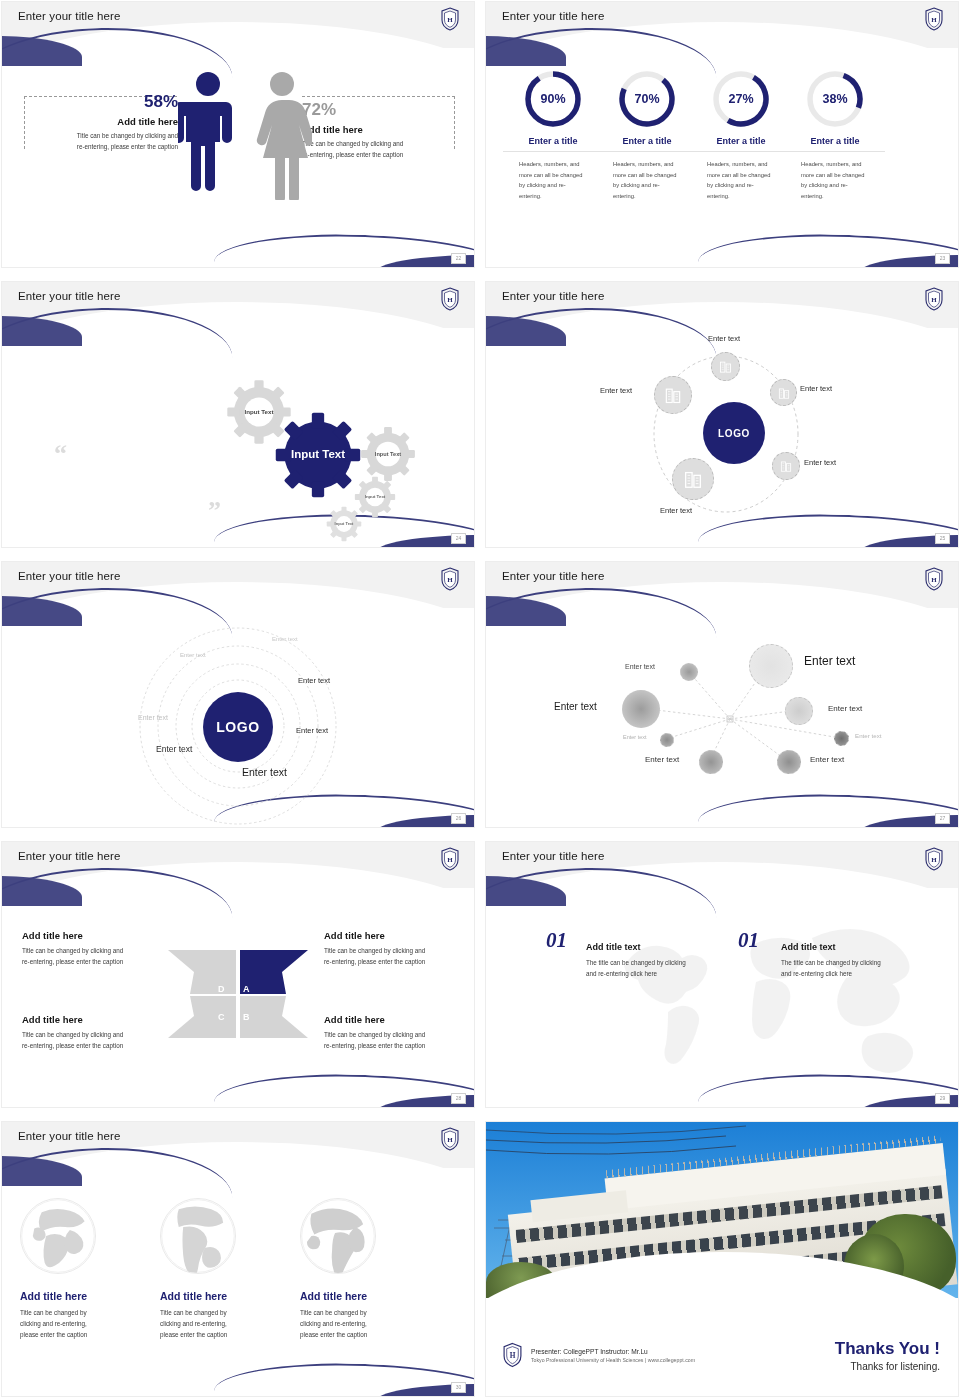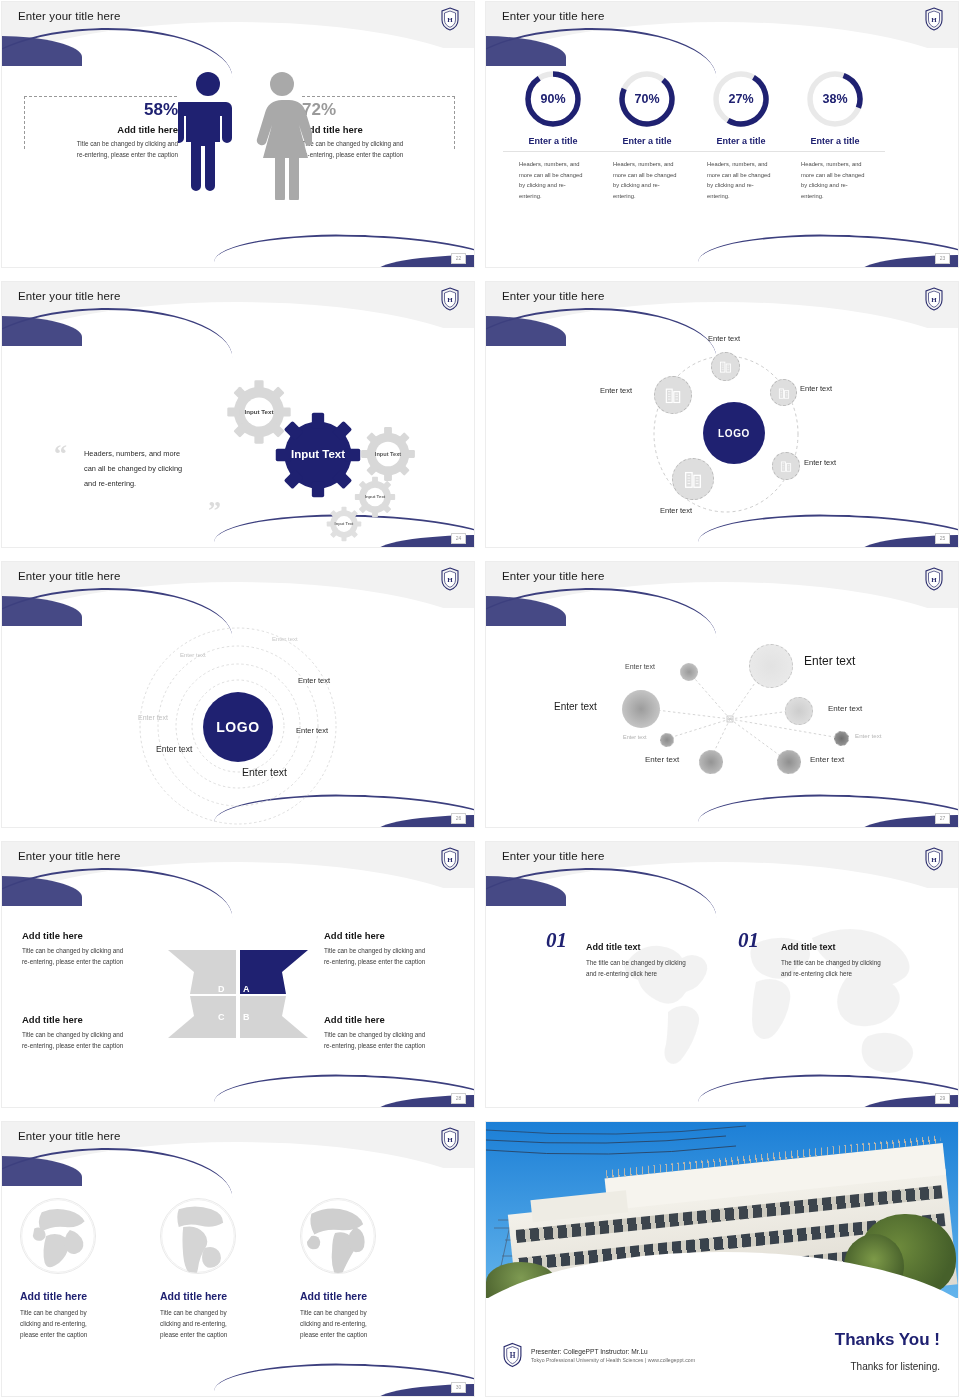--- a/index.html
+++ b/index.html
@@ -27,21 +27,21 @@
          font-size:5px;color:#9a9a9a;text-align:center;line-height:9px;background:#fff;}
   .body{position:absolute;left:0;top:46px;width:100%;height:219px;}
 
   
   .h-blue{color:#1f2171;font-weight:bold;}
   .cap{color:#3a3a3a;font-size:6.3px;line-height:1.75;}
 
   
   .s1-pct{font-size:17px;font-weight:bold;}
   .s1-title{font-size:9.5px;font-weight:bold;color:#161616;margin-top:4px;}
-  .s1-left{position:absolute;left:22px;top:52px;width:154px;text-align:right;}
+  .s1-left{position:absolute;left:22px;top:44px;width:154px;text-align:right;}
   .s1-right{position:absolute;left:300px;top:52px;width:152px;text-align:left;}
   .s1-brk-l{position:absolute;left:22px;top:48px;width:152px;height:52px;border-left:1px dashed #999;border-top:1px dashed #999;}
   .s1-brk-r{position:absolute;left:300px;top:48px;width:152px;height:52px;border-right:1px dashed #999;border-top:1px dashed #999;}
   .fig{position:absolute;top:22px;}
 
   
   .donut-col{position:absolute;top:22px;width:100px;text-align:center;}
   .donut{position:relative;width:58px;height:58px;margin:0 auto;}
   .donut .val{position:absolute;inset:0;display:flex;align-items:center;justify-content:center;
         font-size:12.5px;font-weight:bold;color:#1f2171;}
@@ -203,25 +203,20 @@
       <path d="M10 1 L18 4 V13 C18 18 14 21.5 10 23 C6 21.5 2 18 2 13 V4 Z" fill="none" stroke="#2b2d6e" stroke-width="1.1"></path>
       <path d="M10 4 L15.5 6 V13 C15.5 16.6 12.8 19.2 10 20.3 C7.2 19.2 4.5 16.6 4.5 13 V6 Z" fill="#fff" stroke="#2b2d6e" stroke-width=".7"></path>
       <text x="10" y="15" font-size="7" font-weight="bold" fill="#2b2d6e" text-anchor="middle" font-family="Liberation Serif,serif">H</text>
     </svg>
     <div class="swoop-tl"></div>
       <div class="swoop-tl2"></div>
     <div class="swoop-br"></div>
       <div class="swoop-br2"></div>
     <div class="body">
       <div class="quote" style="position:absolute;left:52px;top:118px;">“</div>
-      <div style="position:absolute;left:82px;top:118px;width:130px;font-size:7.4px;color:#2a2a2a;line-height:2.05;">
-        <div>Headers, numbers, and more</div>
-        <div>can all be changed by clicking</div>
-        <div>and re-entering.</div>
-      </div>
       <div class="quote" style="position:absolute;left:206px;top:175px;">”</div>
 
       <div style="position:absolute;left:224px;top:51px;width:66px;height:66px;">
         <svg viewBox="0 0 100 100" width="66" height="66">
             <g fill="#d8d8d8">
           <circle cx="50" cy="50" r="38"></circle>
           <g>
             <rect x="43" y="2" width="14" height="18" rx="2"></rect>
                 <rect x="43" y="80" width="14" height="18" rx="2"></rect>
             <rect x="2" y="43" width="18" height="14" rx="2"></rect>
@@ -685,17 +680,17 @@
         <text x="10" y="15" font-size="7" font-weight="bold" fill="#2b2d6e" text-anchor="middle" font-family="Liberation Serif,serif">H</text>
       </svg>
       <div>
         <div style="font-size:6.6px;color:#2a2a2a;">Presenter: CollegePPT   Instructor: Mr.Lu</div>
         <div style="font-size:5.2px;color:#6a6a6a;margin-top:2px;">Tokyo Professional University of Health Sciences  |  www.collegeppt.com</div>
       </div>
     </div>
 
     <div style="position:absolute;right:18px;bottom:24px;text-align:right;">
       <div style="font-size:17px;font-weight:bold;color:#1f2171;">Thanks You !</div>
-      <div style="font-size:10px;color:#2b2b2b;margin-top:11px;">Thanks for listening.</div>
+      <div style="font-size:10px;color:#2b2b2b;margin-top:2px;">Thanks for listening.</div>
     </div>
   </div>
 
 </div>
 
 </body></html>

